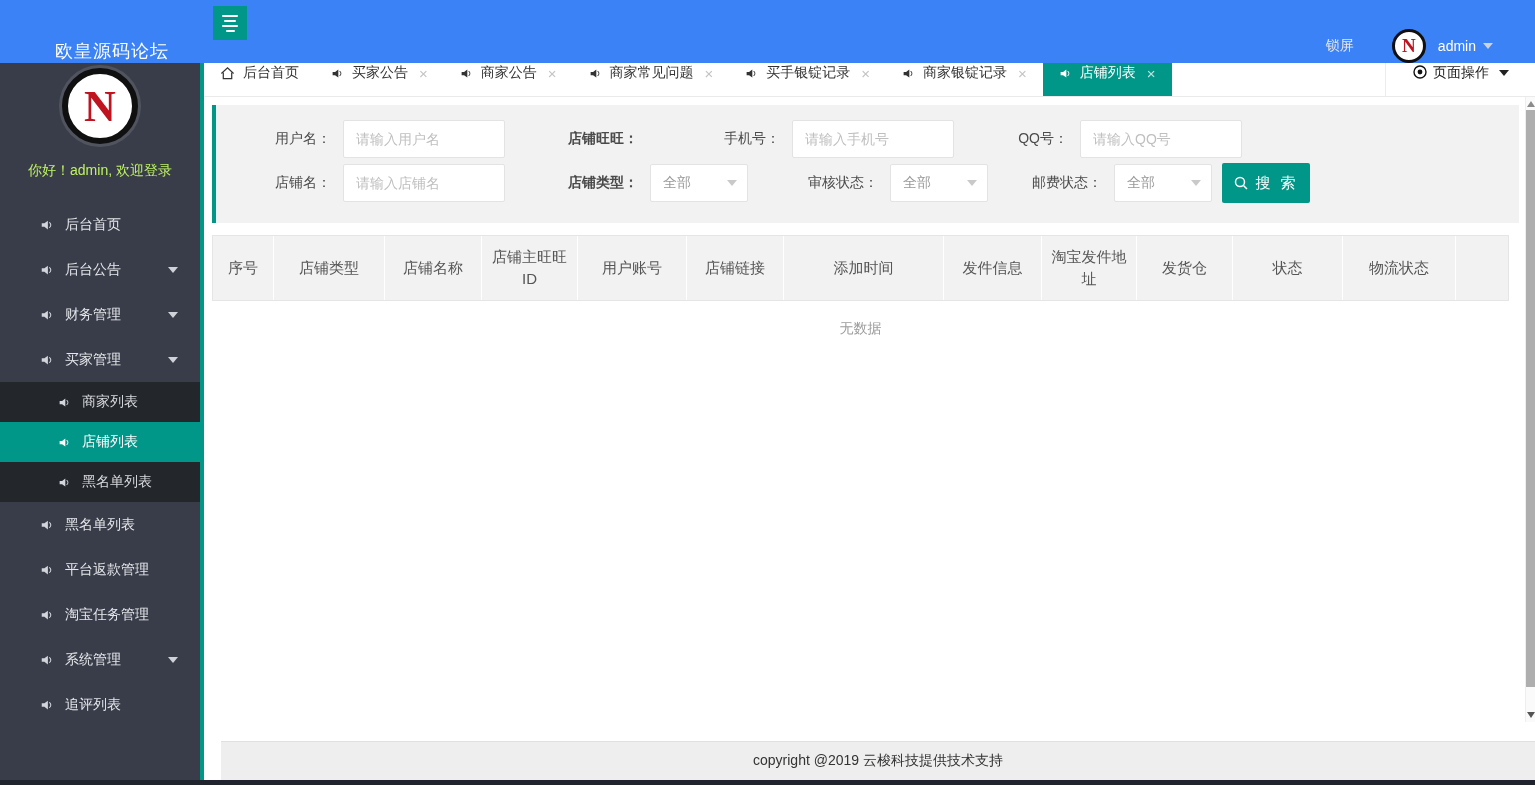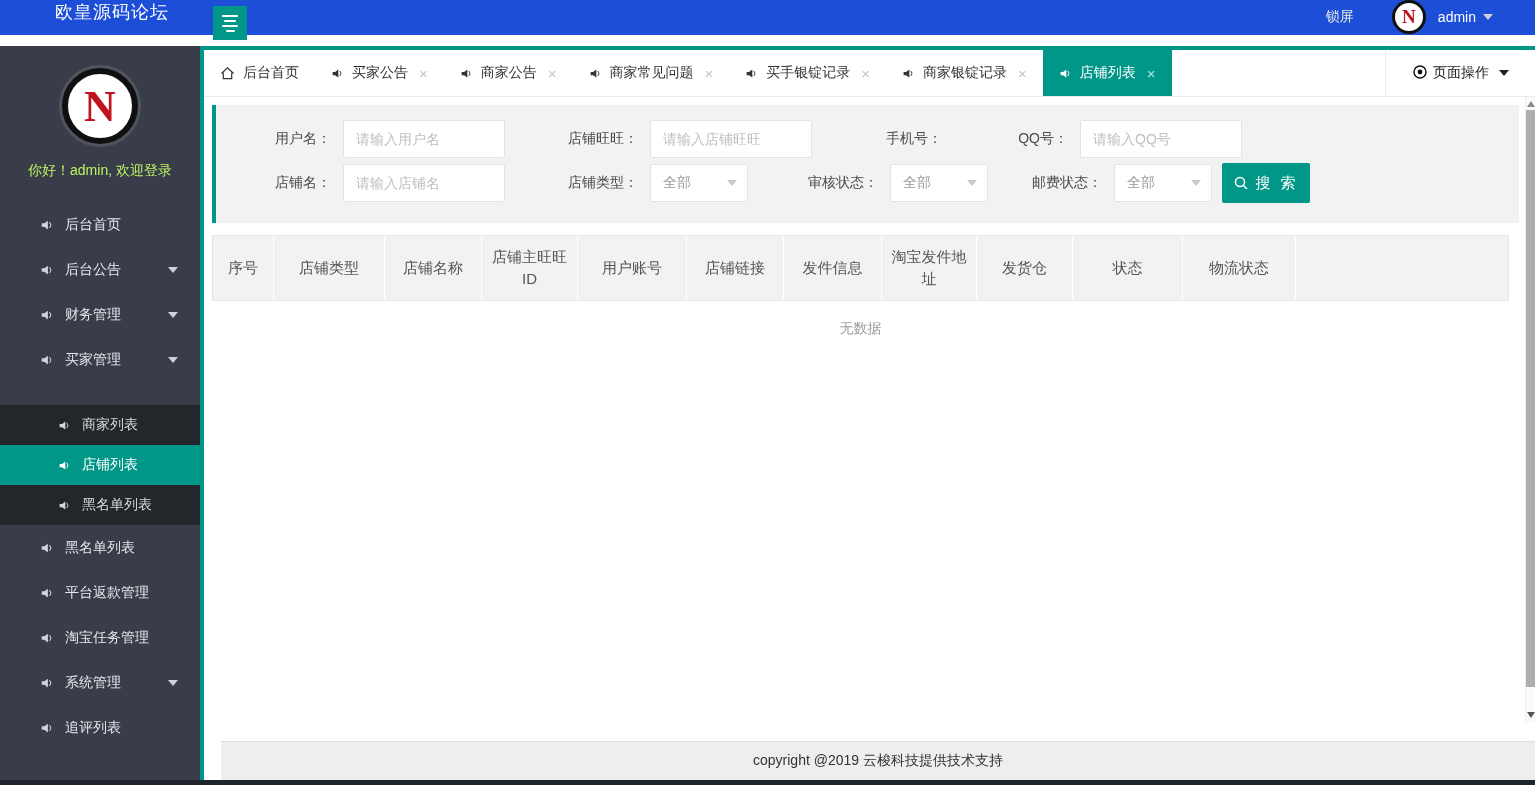--- a/index.html
+++ b/index.html
@@ -1,22 +1,22 @@
 <!DOCTYPE html>
 <html><head>
 <meta charset="utf-8">
 <style>
   * { margin:0; padding:0; box-sizing:border-box; }
   html,body { width:1535px; height:785px; }
   body { position:relative; background:#fff; overflow:hidden;
          font-family:"Liberation Sans","DejaVu Sans",sans-serif; font-size:14px; color:#333; }
 
   
-  .navbar { position:absolute; left:0; top:0; width:1535px; height:35px; background:#1d4ed8;
-            display:flex; align-items:flex-start; z-index:5; }
+  .navbar { position:absolute; left:0; top:0; width:1535px; height:63px; background:#3b82f6;
+            display:flex; align-items:flex-end; z-index:5; }
   .brand { margin-left:55px; color:#fff; font-size:18px; letter-spacing:1px; }
   .hamburger { position:absolute; left:213px; top:6px; width:34px; height:34px; background:#009688;
                display:flex; flex-direction:column; justify-content:center; align-items:center; gap:3px; cursor:pointer; }
   .hamburger i { display:block; height:2px; background:#fff; border-radius:1px; }
   .hamburger i:nth-child(1){width:16px;} .hamburger i:nth-child(2){width:12px;}
   .hamburger i:nth-child(3){width:16px;} .hamburger i:nth-child(4){width:9px;}
   .nav-right { margin-left:auto; margin-right:42px; display:flex; align-items:center; }
   .lock { color:#e8e8e8; cursor:pointer; }
   .avatar { margin-left:38px; width:34px; height:34px; border-radius:50%; background:#fff;
             border:3px solid #101010; display:flex; align-items:center; justify-content:center;
@@ -36,21 +36,21 @@
   .logo-circle { margin:22px auto 0; width:76px; height:76px; border-radius:50%; background:#fff;
                  border:6px solid #101010; display:flex; align-items:center; justify-content:center;
                  color:#c01320; font-family:"Liberation Serif","DejaVu Serif",serif; font-weight:bold; font-size:44px;
                  box-shadow:0 0 0 3px rgba(255,255,255,.12); }
   .greeting { margin-top:18px; text-align:center; color:#bef264; font-size:14px; }
   .menu { margin-top:22px; }
   .menu-item { position:relative; height:45px; display:flex; align-items:center; padding-left:40px;
                color:#e4e6ea; cursor:pointer; }
   .menu-item .micon, .submenu-item .micon { margin-right:11px; color:#d2d5db; display:inline-flex; }
   .menu-item .m-caret { position:absolute; right:22px; }
-  .submenu { background:#23262b;margin-top:23px; }
+  .submenu { background:#23262b; }
   .submenu-item { height:40px; display:flex; align-items:center; padding-left:58px; color:#d8dade; cursor:pointer; }
   .submenu-item.active { background:#009688; color:#fff; }
   .submenu-item.active .micon { color:#fff; }
 
   
   .content { position:absolute; left:204px; top:50px; right:0; bottom:5px; background:#fff; }
 
   .tabbar { position:relative; height:47px; background:#fff; border-bottom:1px solid #eaeaea;
             display:flex; align-items:stretch; }
   .tab { display:flex; align-items:center; padding:0 16px; color:#333; cursor:pointer; white-space:nowrap; }
@@ -64,21 +64,21 @@
   .page-ops .caret-d { border-top-color:#222; margin-left:5px; }
 
   
   .search-card { position:absolute; left:8px; top:55px; right:16px; height:118px; background:#f2f2f2;
                  border-left:4px solid #009688; padding-top:14px; }
   .form-row { display:flex; align-items:center; height:40px; margin-top:0; }
   .form-row + .form-row { margin-top:4px; }
   .field { display:flex; align-items:center; }
   .f-label { text-align:right; color:#4a4a4a; padding-right:12px; white-space:nowrap; }
   .c1 .f-label { width:127px; }
-  .c2 .f-label { width:115px; margin-left:30px; }
+  .c2 .f-label { width:115px; margin-left:30px;font-weight:bold; }
   .c3 .f-label { width:106px; margin-left:36px; }
   .c4 .f-label { width:86px; margin-left:40px; }
   .f-input { width:162px; height:38px; border:1px solid #e3e3e3; background:#fff; border-radius:2px;
              padding:0 12px; font-size:14px; color:#701a75; outline:none; font-family:inherit; }
   .f-input::placeholder { color:#bfbfbf; }
   .f-select { position:relative; width:98px; height:38px; border:1px solid #e3e3e3; background:#fff;
               border-radius:2px; color:#999; display:flex; align-items:center; padding:0 12px; cursor:pointer; }
   .f-select .s-caret { position:absolute; right:10px; width:0; height:0; border-left:5px solid transparent;
               border-right:5px solid transparent; border-top:6px solid #c9c9c9; }
   .search-btn { margin-left:10px; width:88px; height:40px; background:#009688; color:#fff; border:none;
@@ -354,25 +354,25 @@
 
   <div class="search-card">
       <div class="form-row">
         <div class="field c1">
     <span class="f-label">用户名：</span>
     <input class="f-input" type="text" placeholder="请输入用户名" style="">
 
   </div>
         <div class="field c2">
     <span class="f-label">店铺旺旺：</span>
-    <input class="f-input" type="text" placeholder="请输入店铺旺旺" style="">
 
   </div>
         <div class="field c3">
     <span class="f-label">手机号：</span>
+    <input class="f-input" type="text" placeholder="请输入手机号" style="">
 
   </div>
         <div class="field c4">
     <span class="f-label">QQ号：</span>
     <input class="f-input" type="text" placeholder="请输入QQ号" style="">
 
   </div>
       </div>
       <div class="form-row">
         <div class="field c1">
@@ -417,20 +417,21 @@
     </div>
 
   <div class="table-wrap">
     <div class="thead">
         <div class="th col1">序号</div>
         <div class="th col2">店铺类型</div>
         <div class="th col3">店铺名称</div>
         <div class="th col4">店铺主旺旺ID</div>
         <div class="th col5">用户账号</div>
         <div class="th col6">店铺链接</div>
+        <div class="th col7">添加时间</div>
         <div class="th col8">发件信息</div>
         <div class="th col9">淘宝发件地址</div>
         <div class="th col10">发货仓</div>
         <div class="th col11">状态</div>
         <div class="th col12">物流状态</div>
         <div class="th col13"></div>
       </div>
     <div class="nodata">无数据</div>
   </div>
 

